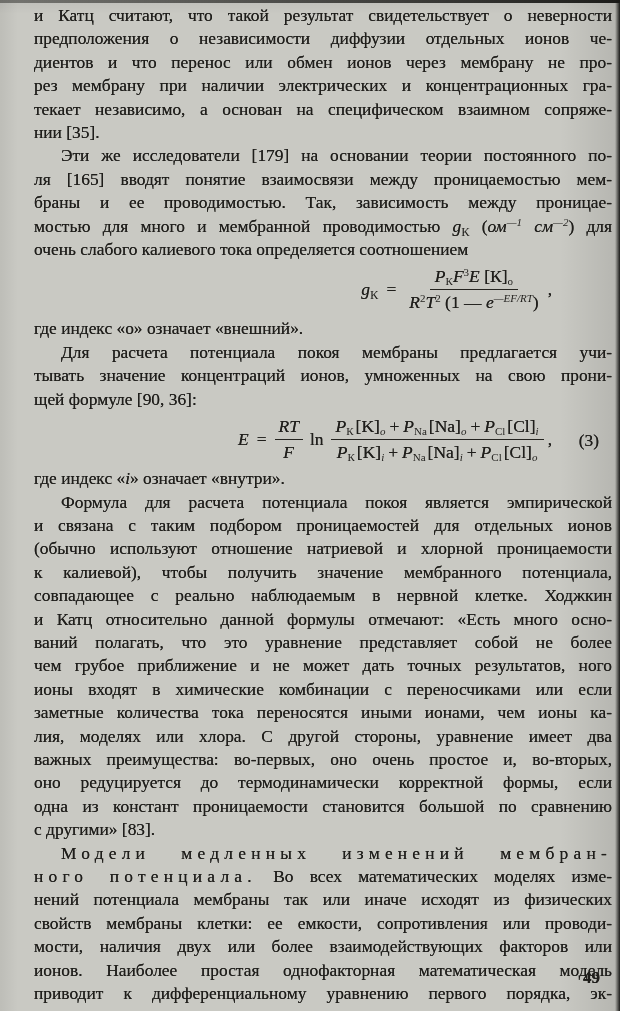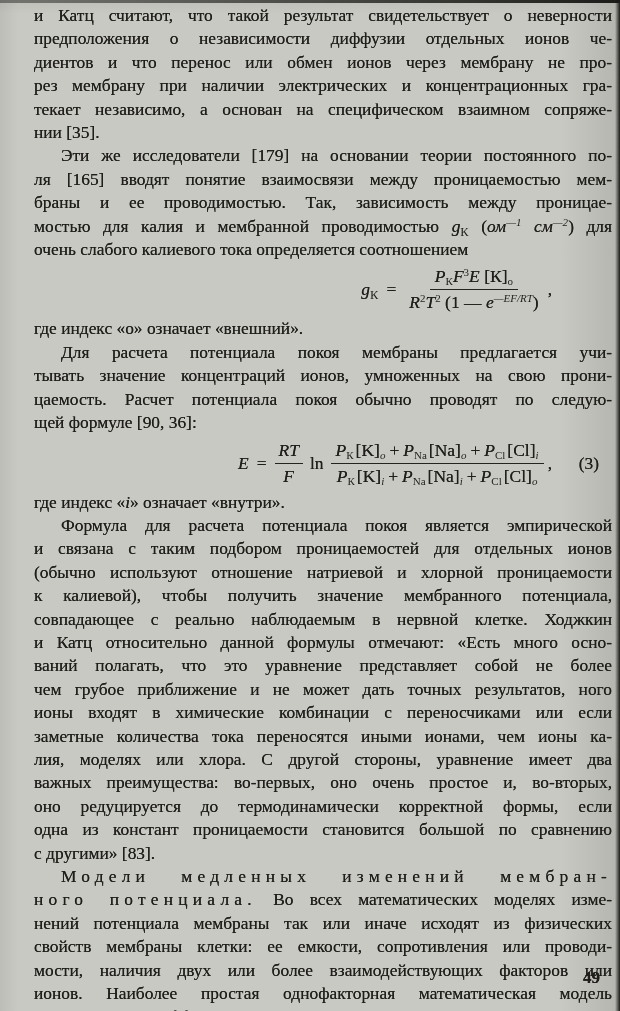--- a/index.html
+++ b/index.html
@@ -64,42 +64,41 @@
     <div class="ln j">диентов и что перенос или обмен ионов через мембрану не про-</div>
     <div class="ln j">рез мембрану при наличии электрических и концентрационных гра-</div>
     <div class="ln j">текает независимо, а основан на специфическом взаимном сопряже-</div>
     <div class="ln l">нии [35].</div>
   </div>
 
   <div>
     <div class="ln j ind">Эти же исследователи [179] на основании теории постоянного по-</div>
     <div class="ln j">ля [165] вводят понятие взаимосвязи между проницаемостью мем-</div>
     <div class="ln j">браны и ее проводимостью. Так, зависимость между проницае-</div>
-    <div class="ln j"><span>мостью для калия и мембранной проводимостью </span><i>g</i><sub class="bigsub">К</sub><span> (</span><i>ом</i><sup class="it">—1</sup><span> </span><i>см</i><sup class="it">—2</sup><span>) для</span></div>
+    <div class="ln j"><span>мостью для много и мембранной проводимостью </span><i>g</i><sub class="bigsub">К</sub><span> (</span><i>ом</i><sup class="it">—1</sup><span> </span><i>см</i><sup class="it">—2</sup><span>) для</span></div>
     <div class="ln l">очень слабого калиевого тока определяется соотношением</div>
   </div>
 
   <div class="eqrow shift-left">
     <span class="math">
       <span><i>g</i><sub class="bigsub">К</sub></span>
       <span class="eqsign">=</span>
       <span class="frac">
         <span class="nu"><i>P</i><sub>К</sub><i>F</i><sup>3</sup><i>E</i>&nbsp;<span>[К]</span><sub>о</sub></span>
         <span class="de"><i>R</i><sup>2</sup><i>T</i><sup>2</sup>&nbsp;<span>(1 — </span><i>e</i><sup class="it">—EF/RT</sup><span>)</span></span>
       </span>
       <span class="comma">,</span>
     </span>
   </div>
 
   <div class="ln l">где индекс «о» означает «внешний».</div>
 
   <div>
     <div class="ln j ind">Для расчета потенциала покоя мембраны предлагается учи-</div>
     <div class="ln j">тывать значение концентраций ионов, умноженных на свою прони-</div>
-    <div class="ln j">цаемость. Расчет потенциала покоя обычно проводят по следую-</div>
     <div class="ln l">щей формуле [90, 36]:</div>
   </div>
 
   <div class="eqrow shift-left">
     <span class="math">
       <i>E</i>
       <span class="eqsign">=</span>
       <span class="frac small">
         <span class="nu"><i>RT</i></span>
         <span class="de"><i>F</i></span>

